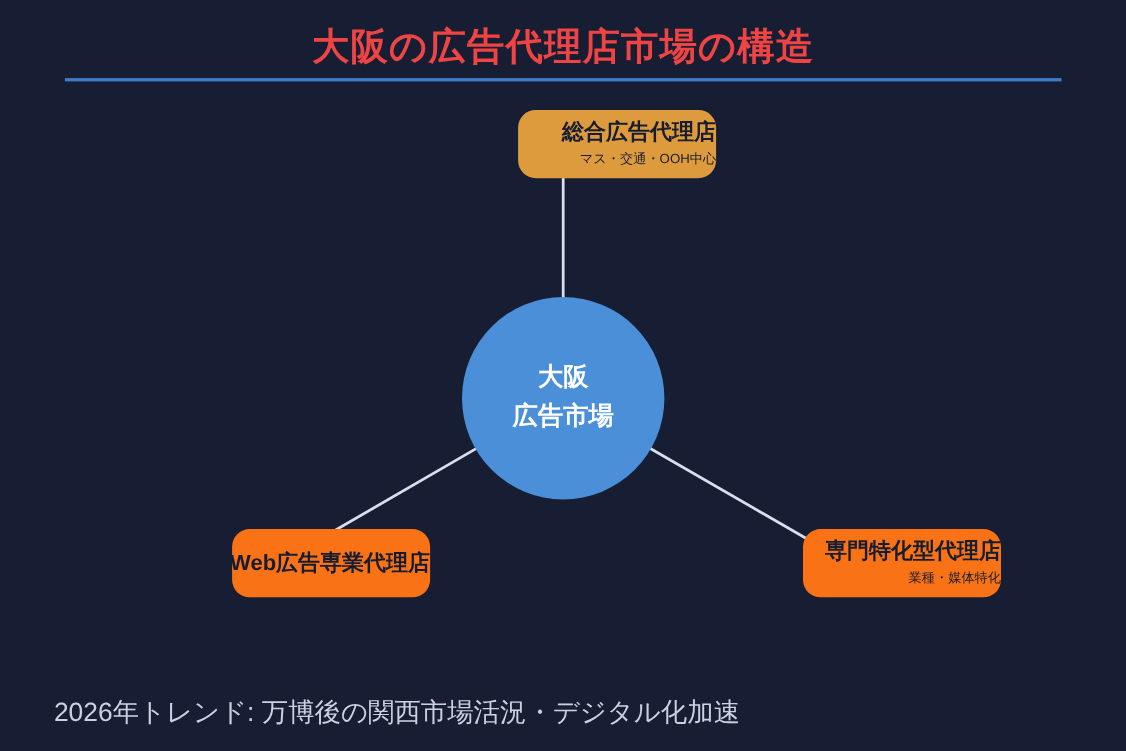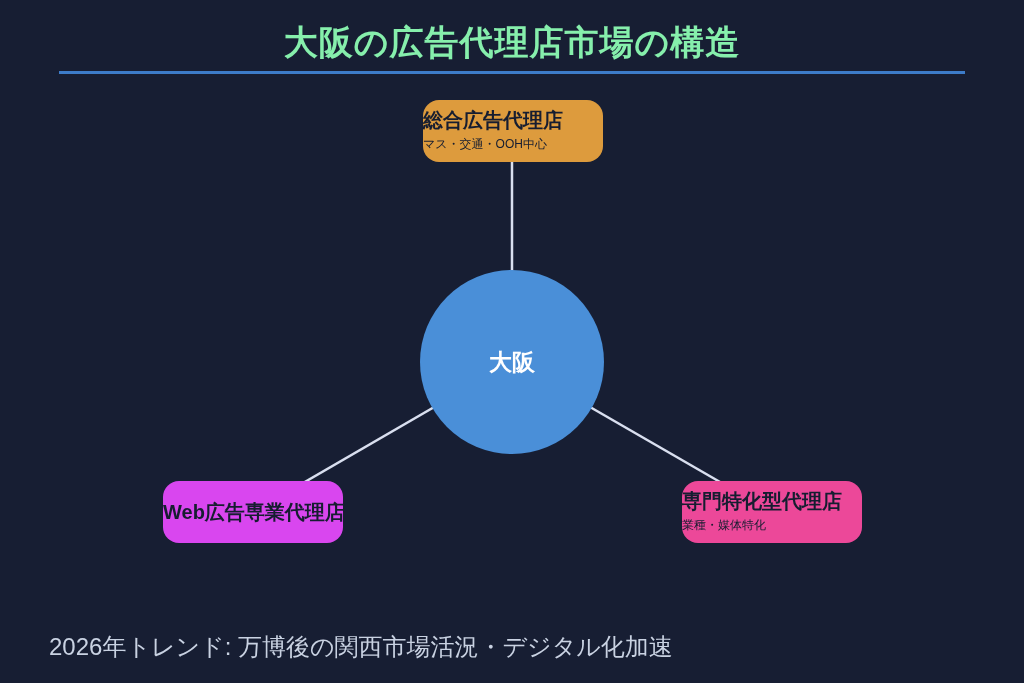--- a/index.html
+++ b/index.html
@@ -16,21 +16,21 @@
     overflow: hidden;
   }
   .slide-title {
     position: absolute;
     top: 20px;
     left: 0;
     width: 1024px;
     text-align: center;
     font-size: 34px;
     font-weight: bold;
-    color: #86efac;
+    color: #ef4444;
     letter-spacing: 1px;
   }
   .title-underline {
     position: absolute;
     top: 71px;
     left: 59px;
     width: 906px;
     height: 3px;
     background: #3D7CC9;
   }
@@ -45,65 +45,67 @@
     top: 270px;
     width: 184px;
     height: 184px;
     border-radius: 50%;
     background: #4A8FD8;
     display: flex;
     flex-direction: column;
     align-items: center;
     justify-content: center;
     text-align: center;
+    font-family: Liberation Mono, monospace;
   }
   .center-circle .circle-line {
     color: #FFFFFF;
     font-size: 23px;
     font-weight: bold;
     line-height: 35px;
     white-space: nowrap;
   }
   .node {
     position: absolute;
     width: 180px;
     height: 62px;
     border-radius: 16px;
     display: flex;
     flex-direction: column;
-    align-items: flex-start;
+    align-items: flex-end;
     justify-content: center;
     text-align: center;
     color: #161D30;
+    margin-left: 48px;
   }
   .node .node-title {
     font-size: 20px;
     font-weight: bold;
     line-height: 26px;
     white-space: nowrap;
   }
   .node .node-subtitle {
     font-size: 12px;
     line-height: 22px;
     white-space: nowrap;
   }
   .node-general {
     left: 423px;
     top: 100px;
     background: #DD9B3D;
   }
   .node-web {
     left: 163px;
     top: 481px;
-    background: #d946ef;
+    background: #f97316;
   }
   .node-specialized {
     left: 682px;
     top: 481px;
-    background: #ec4899;
+    background: #f97316;
   }
   .footer-note {
     position: absolute;
     left: 49px;
     top: 631px;
     font-size: 24px;
     color: #C9D2E2;
     white-space: nowrap;
   }
 </style>
@@ -122,20 +124,21 @@
     <line x1="512" y1="362" x2="772" y2="512" stroke="#D9DFEF" stroke-width="2.5"></line>
   </svg>
 
   <div class="node node-general">
     <div class="node-title">総合広告代理店</div>
     <div class="node-subtitle">マス・交通・OOH中心</div>
   </div>
 
   <div class="center-circle">
     <div class="circle-line">大阪</div>
+    <div class="circle-line">広告市場</div>
   </div>
 
   <div class="node node-web">
     <div class="node-title">Web広告専業代理店</div>
   </div>
 
   <div class="node node-specialized">
     <div class="node-title">専門特化型代理店</div>
     <div class="node-subtitle">業種・媒体特化</div>
   </div>

